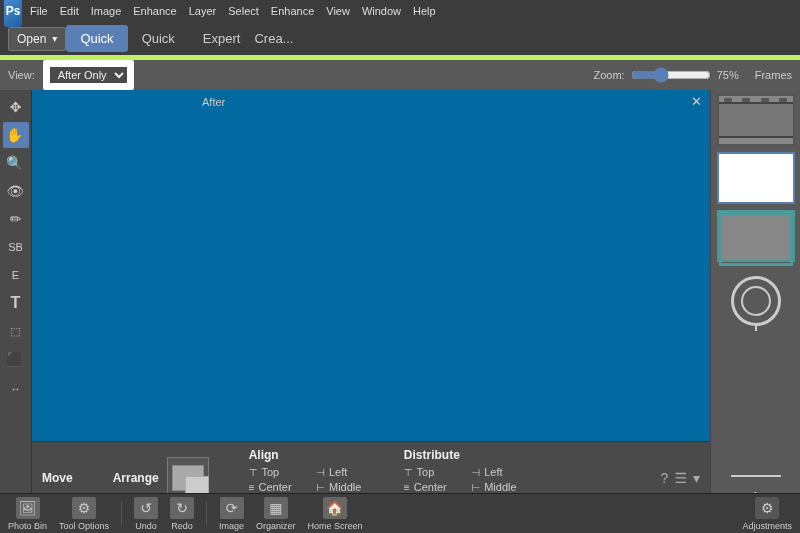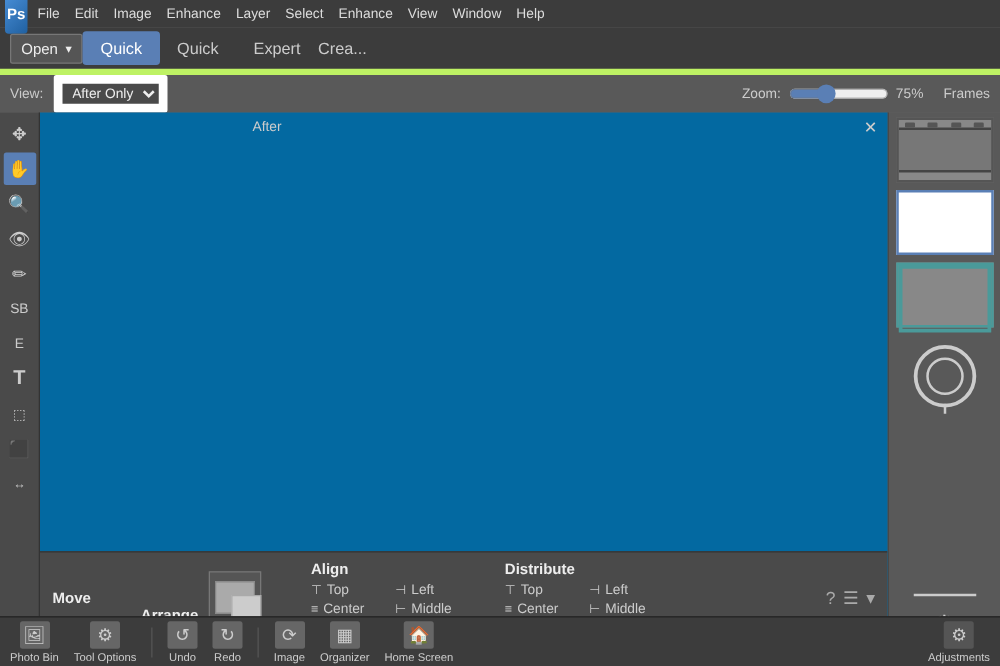--- a/index.html
+++ b/index.html
@@ -242,21 +242,21 @@
     <div class="canvas-area">
       <div class="canvas-container">
         <span class="canvas-label">After</span>
         <span class="close-btn">✕</span>
 
       </div>
 
       <div class="bottom-toolbar">
         <div class="bottom-row1">
           <span class="section-title">Move</span>
-          <div style="display:flex;align-items:flex-end;gap:8px;">
+          <div style="display:flex;align-items:center;gap:8px;">
             <span class="section-title">Arrange</span>
             <div class="arrange-box">
               <div class="arrange-inner"></div>
             </div>
           </div>
           <div>
             <span class="section-title">Align</span>
             <div class="align-grid" style="margin-top:4px;">
               <div class="align-item">
                 <span style="font-size:10px;">⊤</span>

